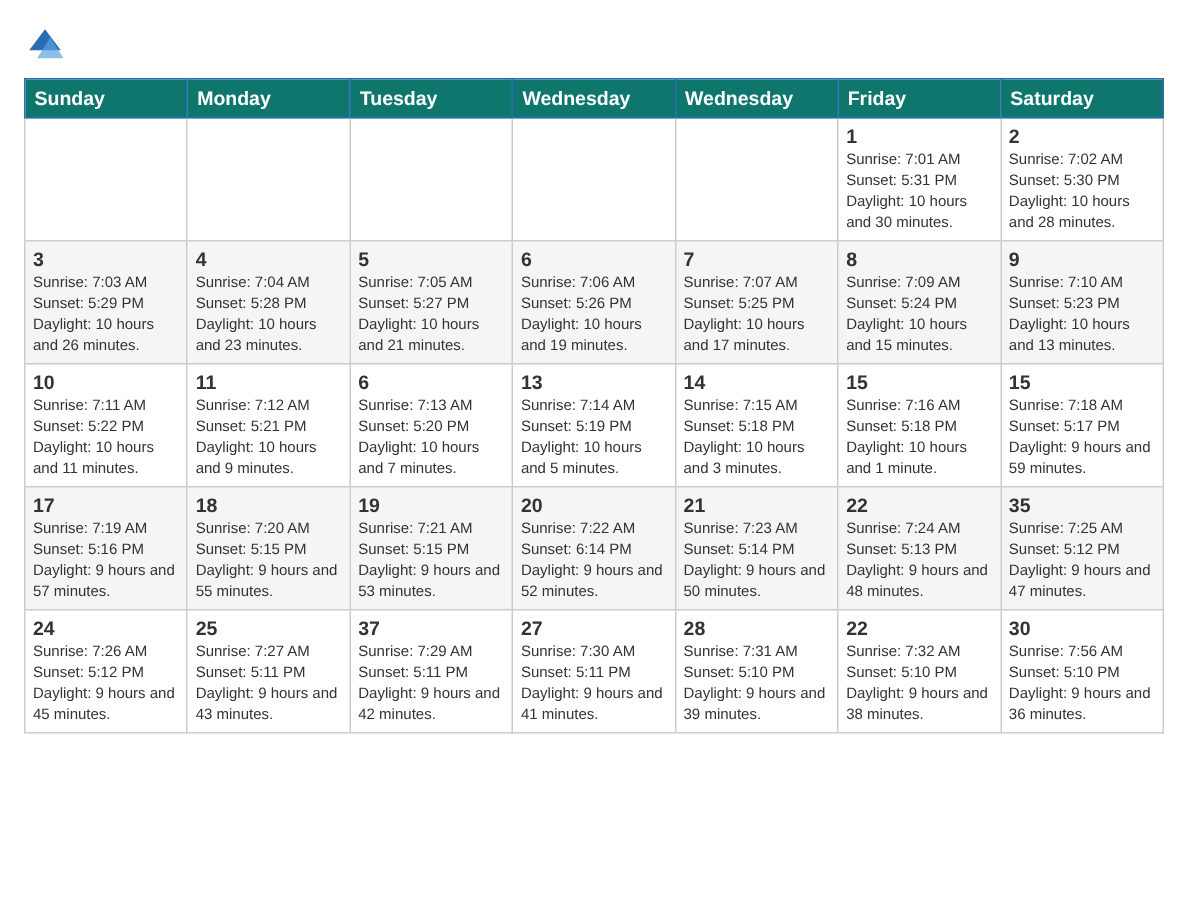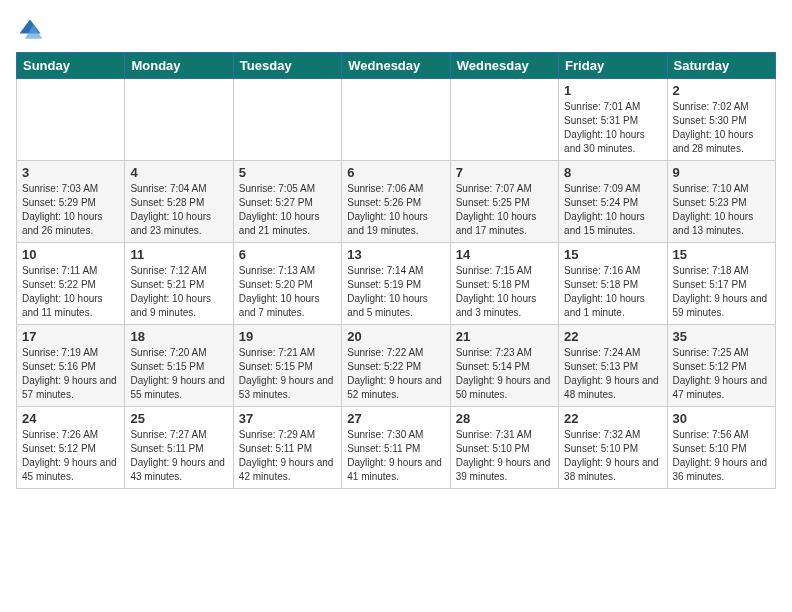--- a/index.html
+++ b/index.html
@@ -239,21 +239,21 @@
         </td>
         <td>
           <span class="day-number">19</span>
           <div class="day-info">Sunrise: 7:21 AM
 Sunset: 5:15 PM
 Daylight: 9 hours and 53 minutes.</div>
         </td>
         <td>
           <span class="day-number">20</span>
           <div class="day-info">Sunrise: 7:22 AM
-Sunset: 5:22 PM
+Sunset: 6:14 PM
 Daylight: 9 hours and 52 minutes.</div>
         </td>
         <td>
           <span class="day-number">21</span>
           <div class="day-info">Sunrise: 7:23 AM
 Sunset: 5:14 PM
 Daylight: 9 hours and 50 minutes.</div>
         </td>
         <td>
           <span class="day-number">22</span>

